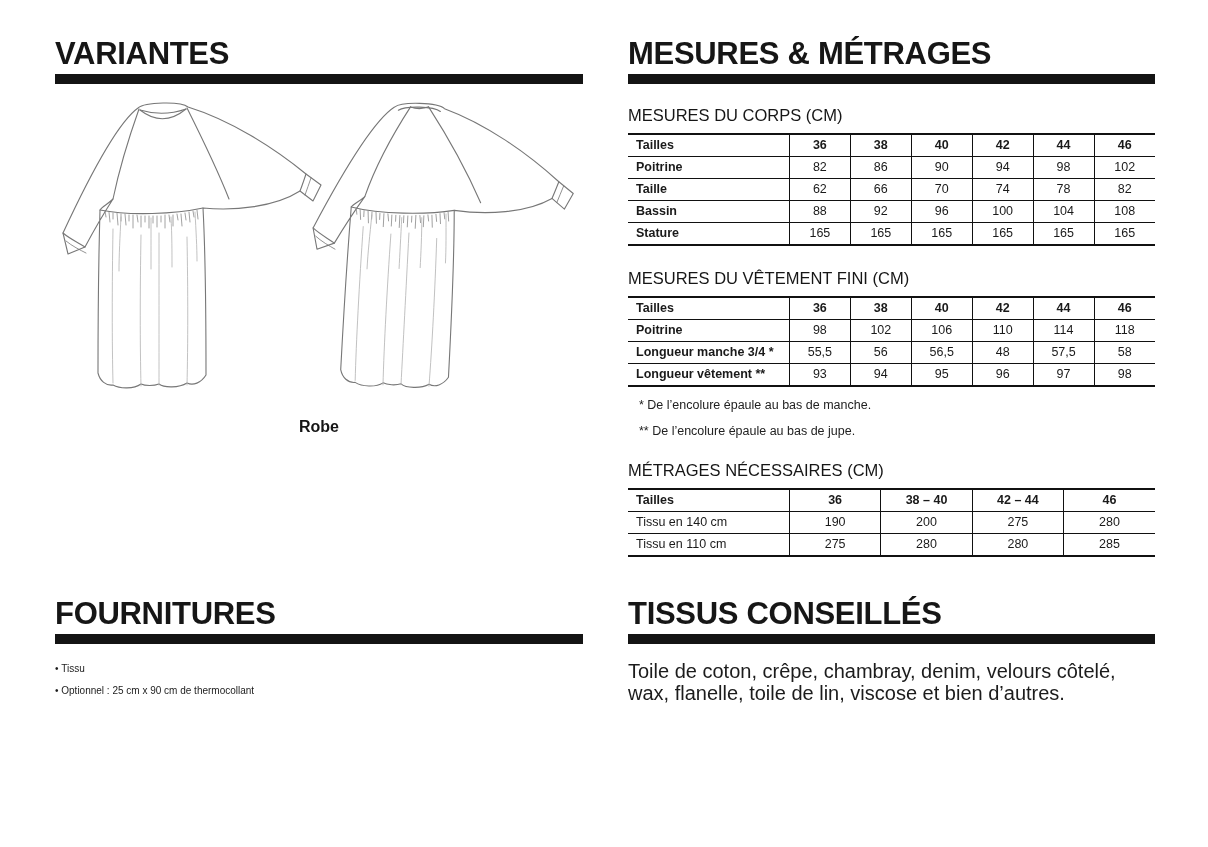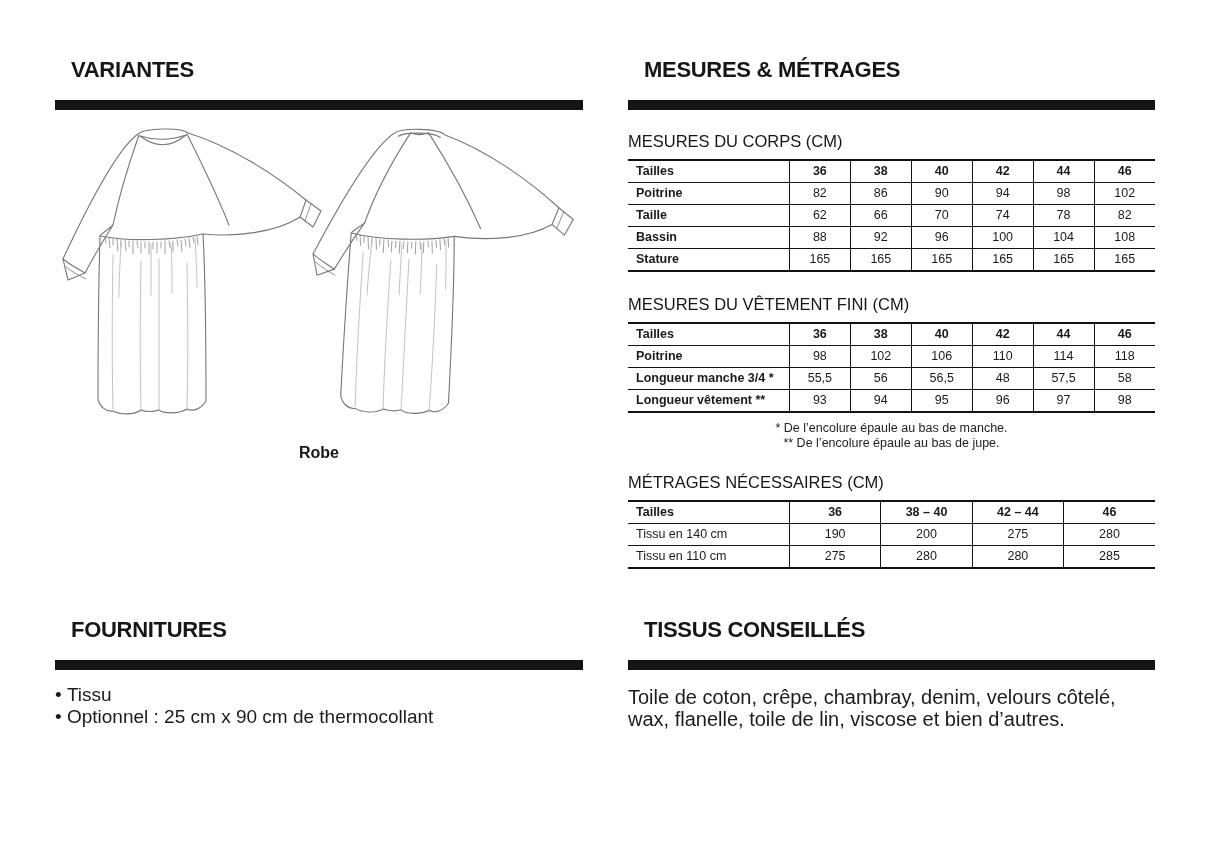--- a/index.html
+++ b/index.html
@@ -12,25 +12,25 @@
   .page {
     box-sizing: border-box;
     width: 1208px; height: 847px;
     padding: 40px 53px 0 55px;
     display: grid;
     grid-template-columns: 528px 527px;
     column-gap: 45px;
     grid-template-rows: 560px auto;
   }
   .sec-title {
-    font-size: 22px;
+    font-size: 31px;
     font-weight: bold;
     letter-spacing: -0.3px;
     line-height: 28px;
-    margin: 16px;
+    margin: 0;
     color: #161616;
   }
   .title-bar {
     height: 10px;
     background: #141414;
     margin-top: 6px;
   }
   .illustration { margin-top: 11px; display: block; }
   .caption {
     font-size: 16px;
@@ -66,32 +66,32 @@
     overflow: hidden; white-space: nowrap;
   }
   table.m-table th:first-child, table.m-table td:first-child {
     width: 27.5%;
     text-align: left;
     border-left: none;
   }
   table.m-table th { font-weight: bold; }
   table.m-table.bold-labels td:first-child { font-weight: bold; }
   .footnotes { margin-top: 8px; font-size: 12.5px; line-height: 14.5px; color: #222; }
-  .footnotes div { margin: 0; text-align: center; }
+  .footnotes div { margin: 11px; }
   .body-text {
     margin-top: 16px;
     font-size: 20px;
     line-height: 22px;
     color: #1c1c1c;
   }
   ul.supply-list {
     margin: 14px 0 0 0;
     padding: 0;
     list-style: none;
-    font-size: 19px;
+    font-size: 10px;
     line-height: 22px;
     color: #1c1c1c;
   }
   ul.supply-list li::before { content: "\2022\00a0"; }
 </style>
 </head>
 <body>
 
 <div class="page">
 

